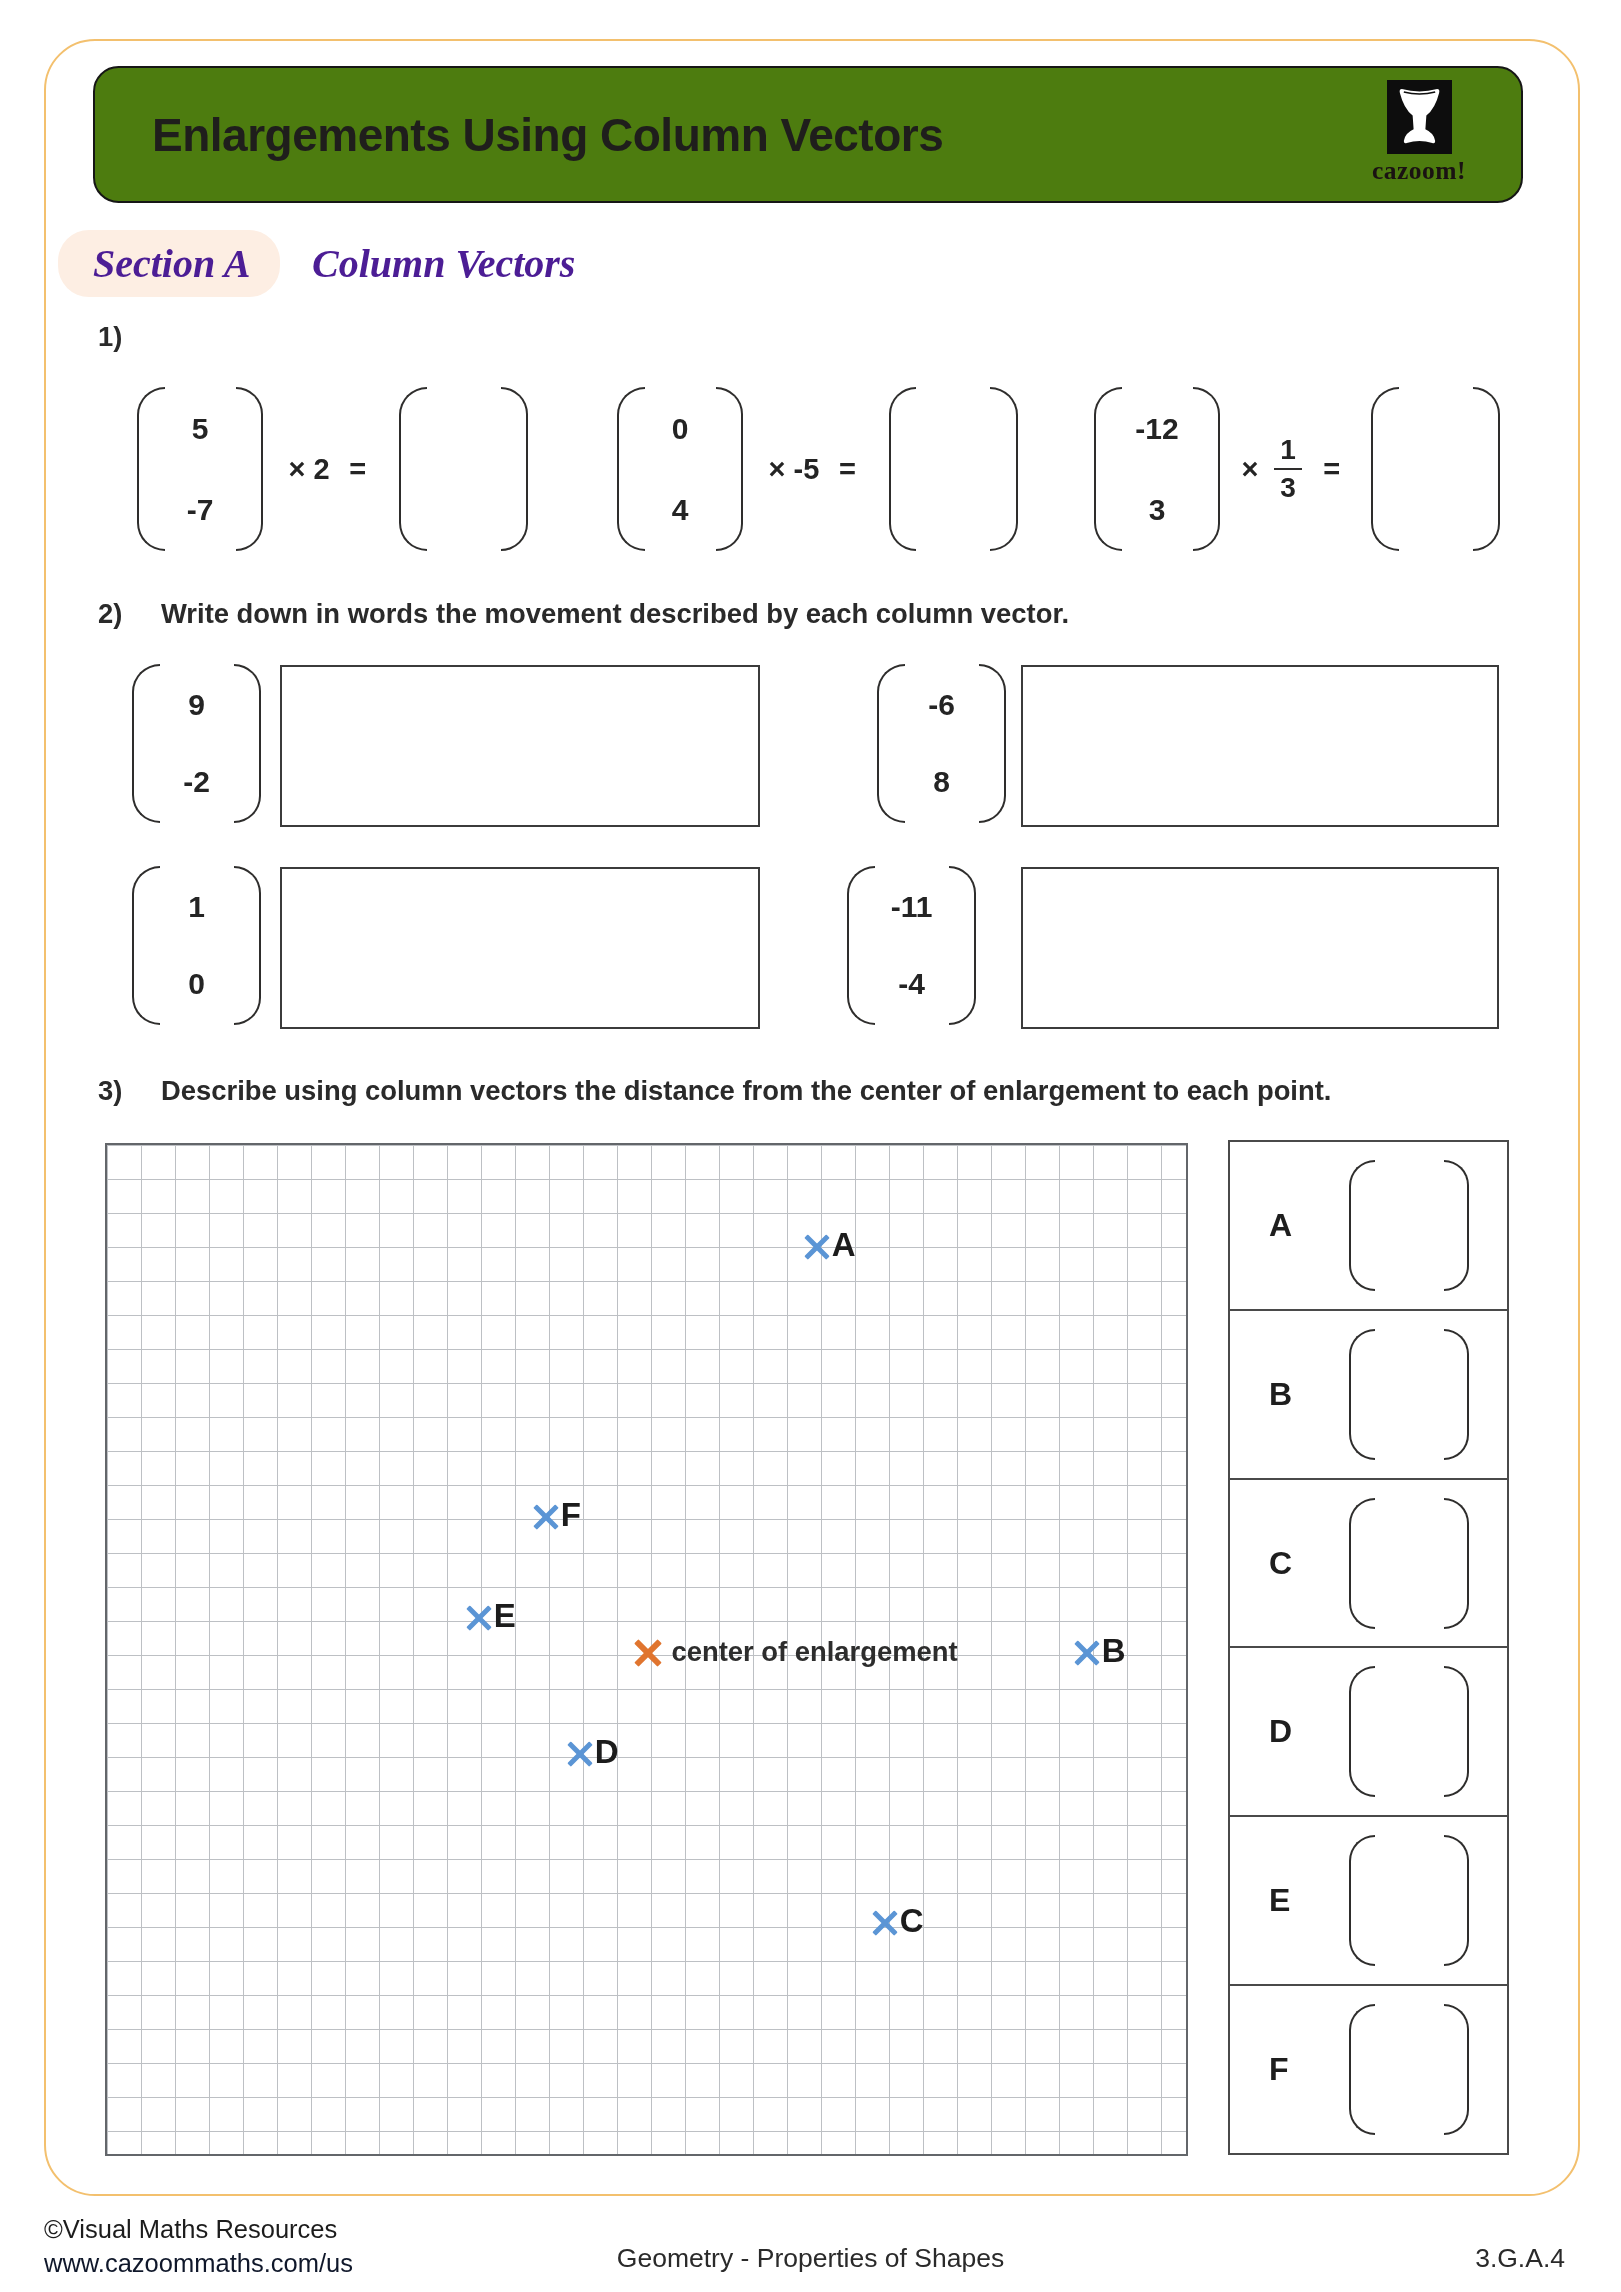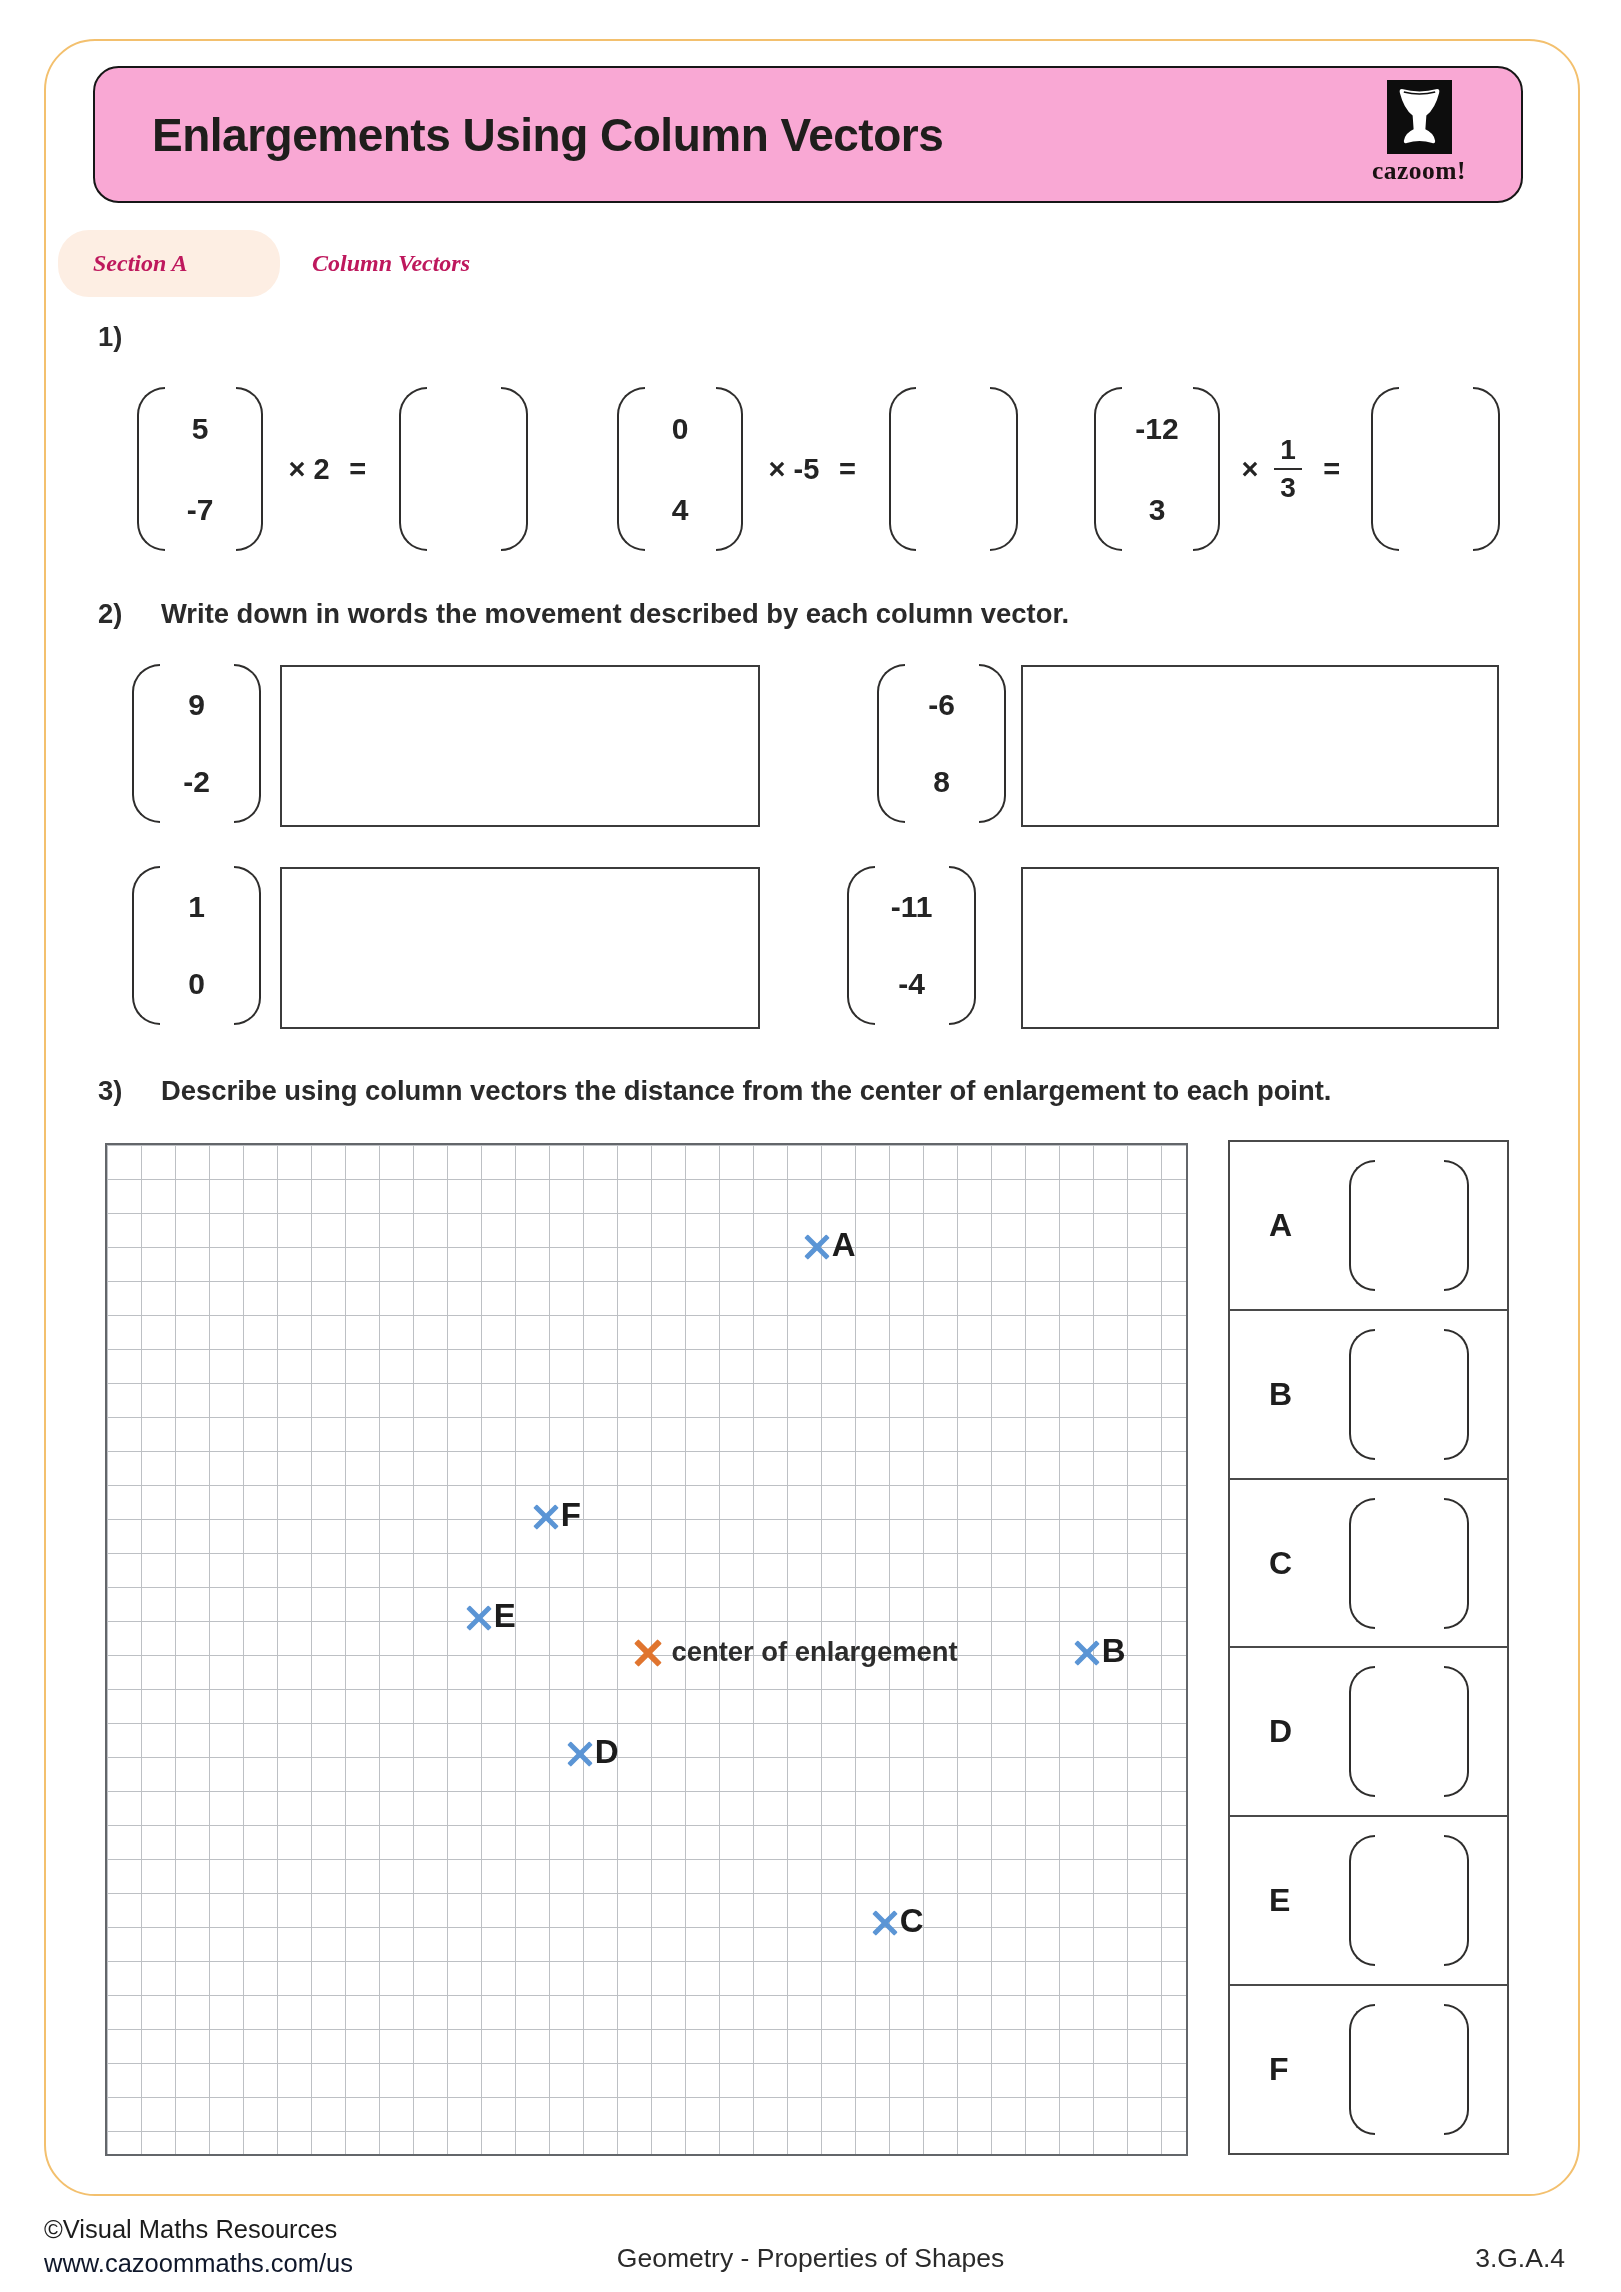--- a/index.html
+++ b/index.html
@@ -5,35 +5,35 @@
   html,body{margin:0;padding:0;background:#ffffff;}
   .page{position:relative;width:1621px;height:2293px;background:#ffffff;
         font-family:"Liberation Sans","DejaVu Sans",sans-serif;color:#232323;overflow:hidden;}
 
   
   .frame{position:absolute;left:44px;top:39px;width:1532px;height:2153px;
          border:2.9px solid #f3c06e;border-radius:51px;pointer-events:none;}
 
   
   .header-box{position:absolute;left:93px;top:66px;width:1426px;height:133px;
-              background:#f9a8d4;border:2.9px solid #161616;border-radius:25.5px;}
+              background:#4d7c0f;border:2.9px solid #161616;border-radius:25.5px;}
   .page-title{position:absolute;left:57px;top:50%;transform:translateY(-50%);
               font-size:46px;font-weight:bold;letter-spacing:-0.5px;color:#1f1e1c;}
   .logo{position:absolute;right:43px;top:11.8px;width:118px;text-align:center;}
   .logo-square{width:65px;height:74px;background:#0d0d0d;margin:0 auto;
                display:flex;align-items:center;justify-content:center;}
   .logo-word{font-family:"Liberation Serif","DejaVu Serif",serif;font-weight:bold;
              font-size:25.5px;color:#1a1212;margin-top:2px;letter-spacing:0.5px;}
 
   
   .section-badge{position:absolute;left:58px;top:230px;width:222px;height:67px;
                  background:#fdeee3;border-radius:31px;display:flex;align-items:center;}
   .section-badge span{margin-left:35px;}
   .serif-h{font-family:"Liberation Serif","DejaVu Serif",serif;font-style:italic;
-           font-weight:bold;font-size:24px;color:#be185d;}
+           font-weight:bold;font-size:40px;color:#4c1d95;}
   .section-title{position:absolute;left:312px;top:230px;height:67px;display:flex;align-items:center;}
 
   
   .q-head{position:absolute;display:flex;font-size:27.4px;font-weight:bold;color:#2a2a2a;}
   .q-num{width:63px;flex:0 0 auto;}
 
   
   .vec{display:flex;align-items:stretch;}
   .vbr{width:25.5px;flex:0 0 auto;border:2.9px solid #2e2d2c;}
   .vbr.l{border-right:0;border-radius:29px 0 0 29px;}

